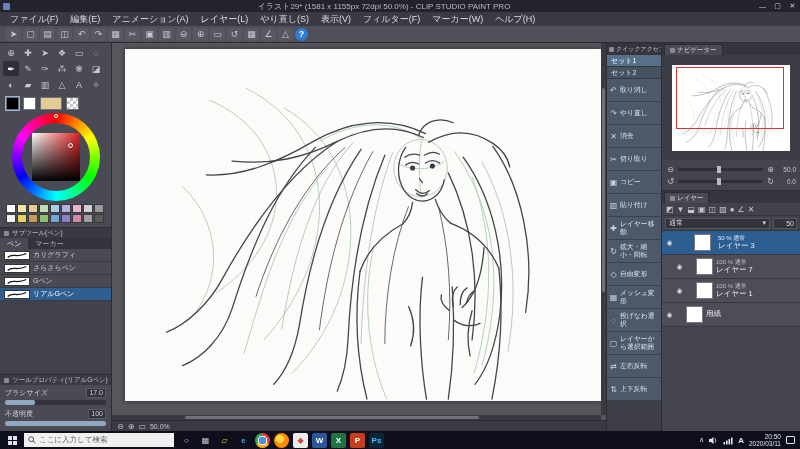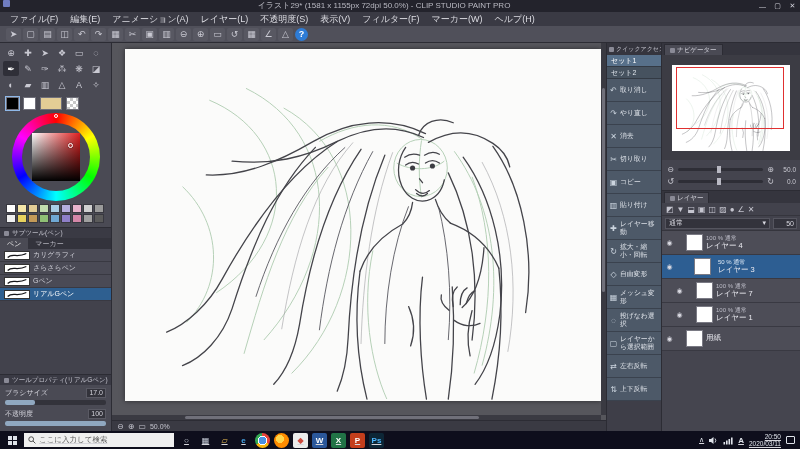--- a/index.html
+++ b/index.html
@@ -4,21 +4,21 @@
 <style>
   * { margin:0; padding:0; box-sizing:border-box; }
   html,body { width:800px; height:449px; overflow:hidden; }
   body {
     position:relative;
     font-family:"Liberation Sans","DejaVu Sans",sans-serif;
     background:#4a4a54; color:#d6d6dc;
   }
   
   .titlebar { position:absolute; top:0; left:0; right:0; height:12px; background:#23232c;
-    display:flex; align-items:flex-start; font-size:8px; color:#b9b9c2; }
+    display:flex; align-items:center; font-size:8px; color:#b9b9c2; }
   .app-badge { width:7px; height:7px; margin:0 3px; background:#6f7cc0; border-radius:1px; flex:none; }
   .titlebar .title { flex:1; text-align:center; white-space:nowrap; overflow:hidden; }
   .win-btns { display:flex; flex:none; }
   .win-btn { width:15px; height:12px; display:flex; align-items:center; justify-content:center;
     font-size:7px; color:#cfcfd8; }
   
   .menubar { position:absolute; top:12px; left:0; right:0; height:14px; background:#3a3a44;
     display:flex; align-items:center; font-size:9px; padding-left:4px; color:#dcdce2; }
   .menu-item { padding:0 6px; line-height:14px; white-space:nowrap; }
   
@@ -138,21 +138,21 @@
   .eye { width:9px; font-size:7px; color:#d8d8e0; text-align:center; flex:none; }
   .l-arrow { width:6px; font-size:5px; color:#cfcfd8; flex:none; }
   .l-thumb { width:17px; height:17px; background:#ffffff; border:1px solid #7a7a84; flex:none; display:block; }
   .layer-row.folder .l-thumb { background:#c9a25e; }
   .l-text { display:flex; flex-direction:column; line-height:1.1; min-width:0; }
   .l-info { font-size:6px; color:#bdbdc8; white-space:nowrap; }
   .layer-row.sel .l-info { color:#dce8f4; }
   .l-name { font-size:7.5px; color:#ecenda; color:#ecece f; color:#ececf2; white-space:nowrap; }
   
   .taskbar { position:absolute; left:0; right:0; bottom:0; height:18px; background:#0e0e1c;
-    display:flex; align-items:center; z-index:5;text-decoration:underline; }
+    display:flex; align-items:center; z-index:5; }
   .start-btn { width:24px; height:18px; display:flex; align-items:center; justify-content:center; flex:none; }
   .win-logo { display:grid; grid-template-columns:4px 4px; grid-template-rows:4px 4px; gap:1px; }
   .win-logo i { background:#dfe3ea; display:block; }
   .search-box { width:150px; height:14px; background:#f0f0f0; display:flex; align-items:center; gap:3px;
     padding:0 4px; margin-right:5px; flex:none; }
   .search-text { font-size:7.5px; color:#5a5a5a; white-space:nowrap; }
   .tb-apps { display:flex; align-items:center; gap:4px; }
   .app-ic { width:15px; height:15px; display:flex; align-items:center; justify-content:center;
     font-size:8px; font-weight:bold; border-radius:2px; }
   .app-ic.round { border-radius:50%; }
@@ -248,21 +248,21 @@
     <span class="win-btn">✕</span>
   </span>
 </div>
 
 <div class="menubar">
 
 <span class="menu-item">ファイル(F)</span>
     <span class="menu-item">編集(E)</span>
     <span class="menu-item">アニメーション(A)</span>
     <span class="menu-item">レイヤー(L)</span>
-    <span class="menu-item">不透明度(S)</span>
+    <span class="menu-item">やり直し(S)</span>
     <span class="menu-item">表示(V)</span>
     <span class="menu-item">フィルター(F)</span>
     <span class="menu-item">マーカー(W)</span>
     <span class="menu-item">ヘルプ(H)</span>
   </div>
 
 <div class="toolbar">
 
 <span class="tb-icon">➤</span>
     <span class="tb-icon">▢</span>
@@ -575,29 +575,20 @@
         </div>
       <div class="blend-row">
         <span class="blend-select">
           <span>通常</span>
           <span>▾</span>
         </span>
         <span class="opacity-box">50</span>
       </div>
       <div class="layer-list">
 
-          <div class="layer-row">
-            <span class="eye">◉</span>
-            <span class="l-arrow"></span>
-            <span class="l-thumb"></span>
-            <span class="l-text">
-              <span class="l-info">100 % 通常</span>
-              <span class="l-name">レイヤー 4</span>
-            </span>
-          </div>
 
           <div class="layer-row sel">
             <span class="eye">◉</span>
             <span class="l-arrow"></span>
             <span class="l-thumb"></span>
             <span class="l-text">
               <span class="l-info">50 % 通常</span>
               <span class="l-name">レイヤー 3</span>
             </span>
           </div>

